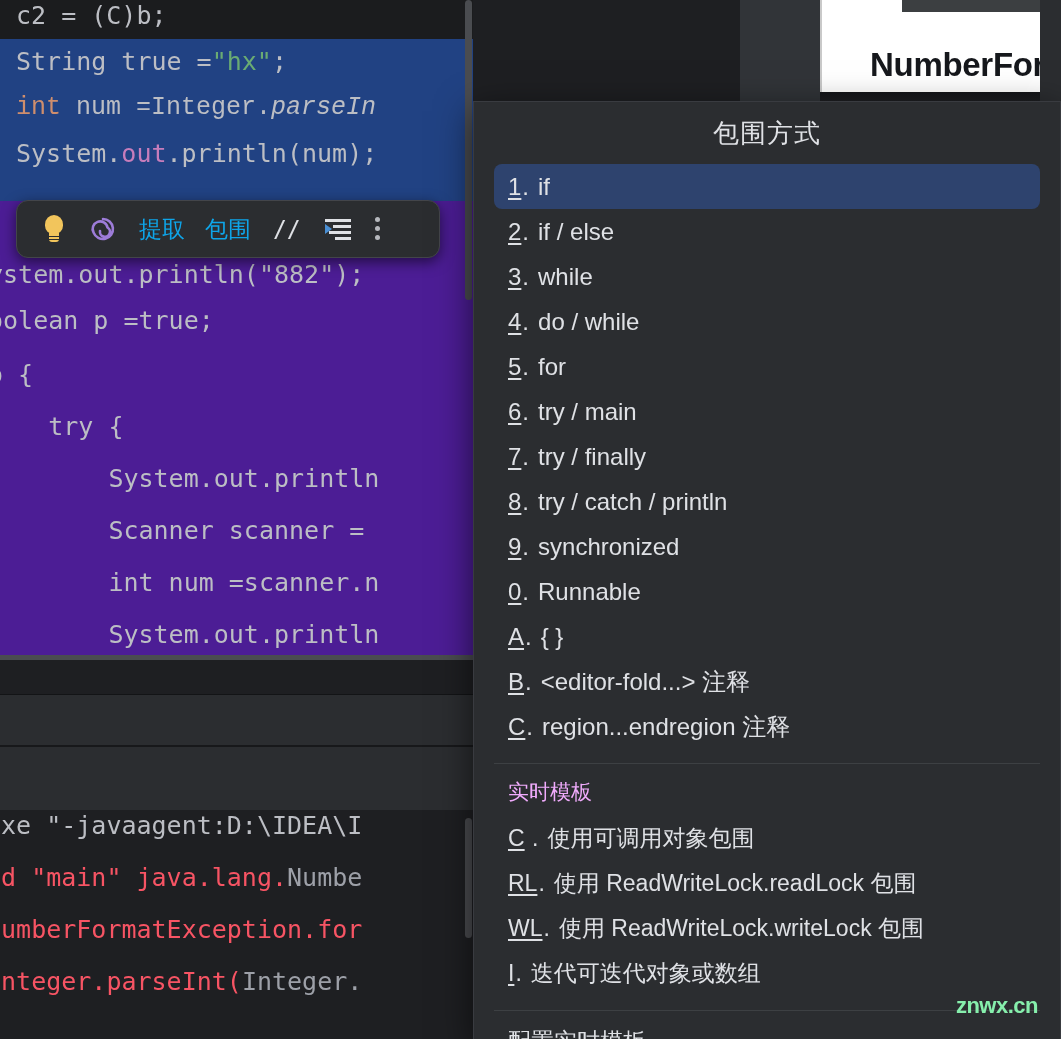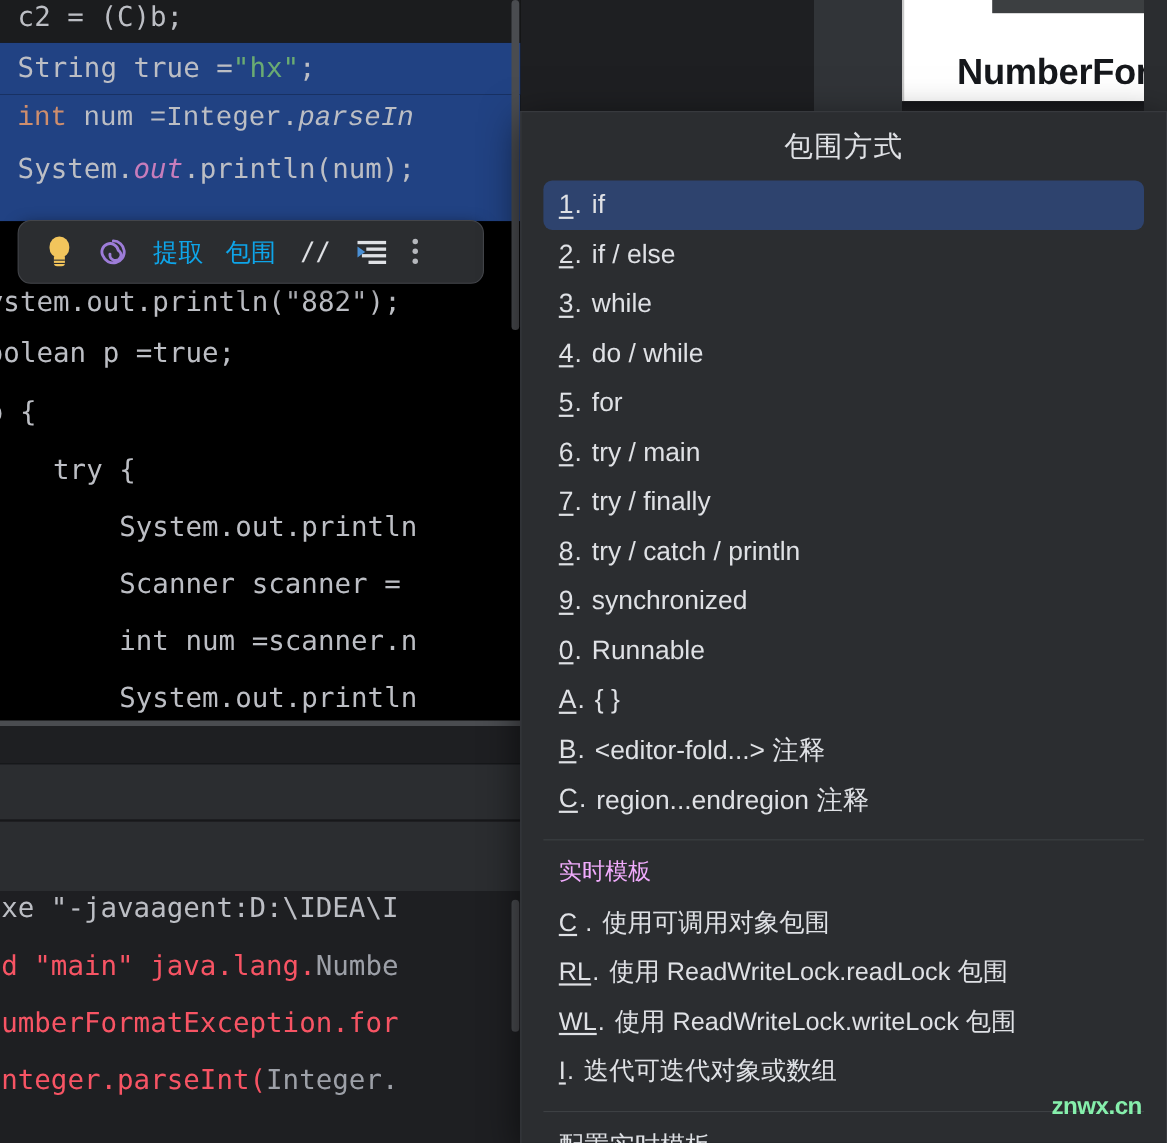--- a/index.html
+++ b/index.html
@@ -38,40 +38,40 @@
     background: #313438;
   }
   .right-dark2 {
     position: absolute; left: 1040px; top: 0; width: 21px; height: 101px;
     background: #2b2d30;
   }
 
   
   .editor {
     position: absolute; left: 0; top: 0; width: 473px; height: 660px;
-    background: #000000; overflow: hidden;
+    background: #4c1d95; overflow: hidden;
     font-family: "DejaVu Sans Mono", monospace;
     font-size: 25px;
     line-height: 46px;
     white-space: pre;
   }
   .editor-unsel-top {
     position: absolute; left: 0; top: 0; width: 473px; height: 39px;
     background: #1b1c1e;
   }
   .sel-band {
     position: absolute; left: 0; width: 740px;
     background: #214283;
   }
   .sel-band.b1 { top: 39px; height: 47px; }
   .sel-band.b2 { top: 86px; width: 473px; height: 115px; }
   .code-line { position: absolute; left: 0; width: 760px; color: #bcbec4; }
   .tok-kw   { color: #cf8e6d; }
   .tok-str  { color: #6aab73; }
-  .tok-fld  { color: #c77dbb; font-style: italic; }
+  .tok-fld  { color: #c77dbb; }
   .tok-mth  { color: #bcbec4; font-style: italic; }
   .squiggle {
     border-bottom: 3px wavy #d9b14b;
   }
 
   
   .float-toolbar {
     position: absolute; left: 16px; top: 200px; width: 424px; height: 58px;
     background: #2b2d30;
     border: 1px solid #43454a;

